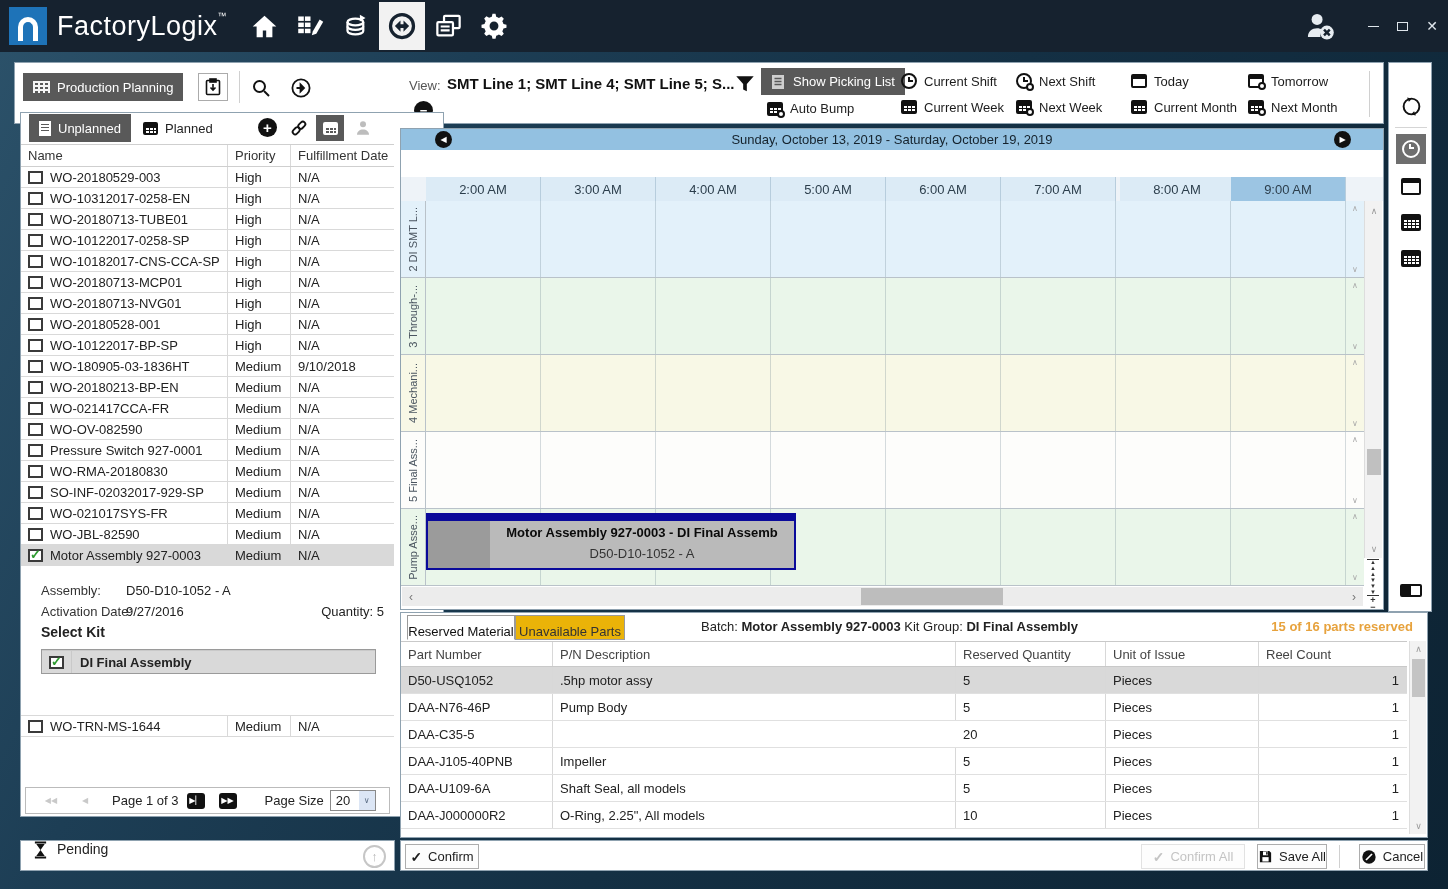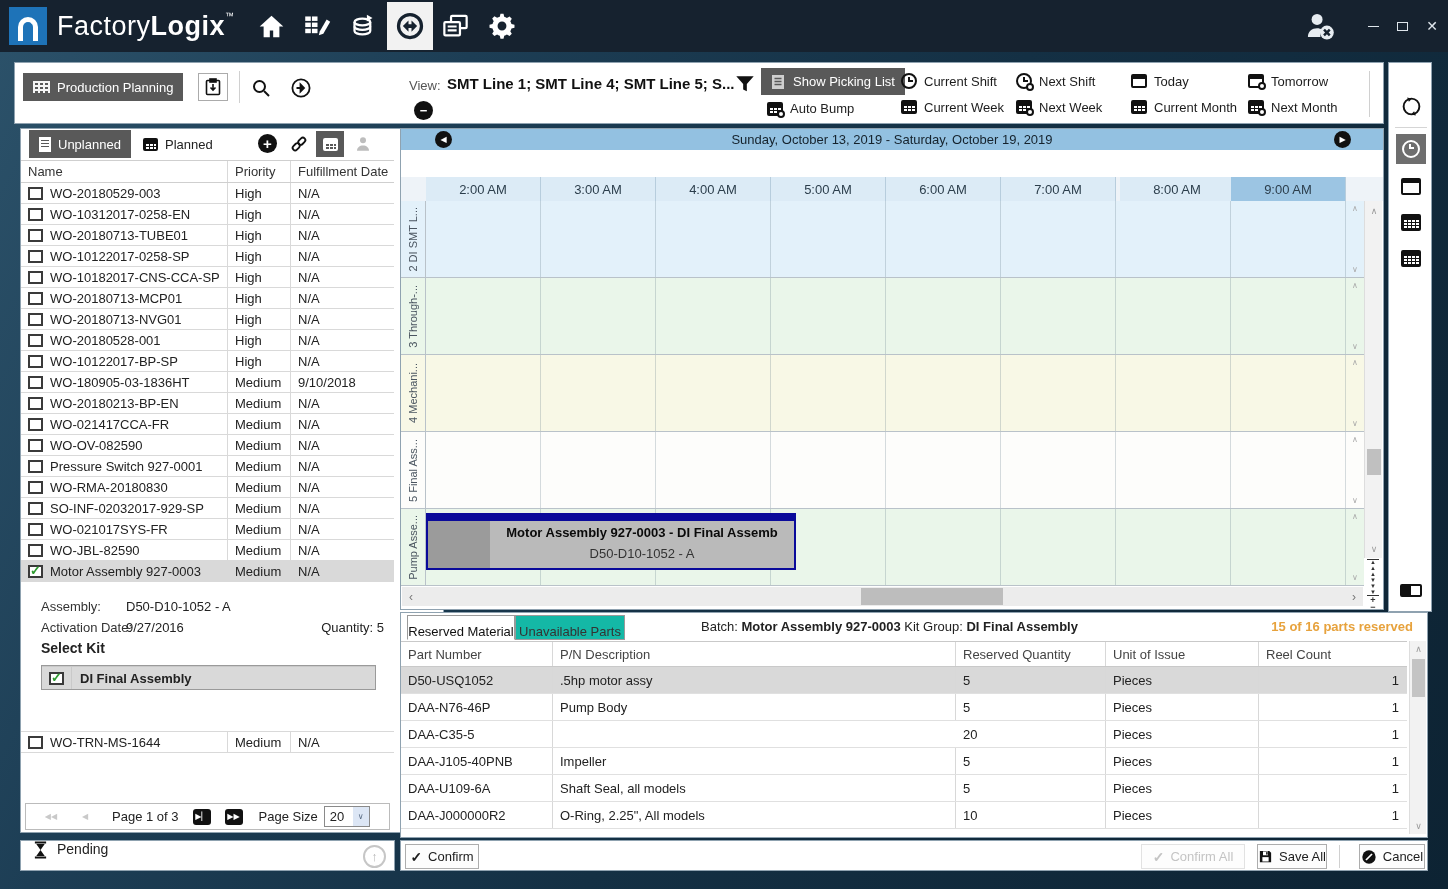--- a/index.html
+++ b/index.html
@@ -9,21 +9,21 @@
   .card{position:absolute;background:#fff;border:1px solid #8fa2b0}
   .abs{position:absolute}
   .flex{display:flex;align-items:center}
   svg{display:block;flex:none}
 
   
   #titlebar{position:absolute;left:0;top:0;width:1448px;height:52px;background:var(--titlebar);display:flex;align-items:center}
   .logo-sq{width:38px;height:38px;background:var(--logo_blue);margin:0 10px 0 9px;display:flex;align-items:center;justify-content:center}
   .logo-n{width:20px;height:24px;border:5px solid #fff;border-bottom:none;border-radius:10px 10px 0 0;margin-top:6px}
   .brand{color:#fff;font-size:27px;letter-spacing:.5px}
-  .brand .lt{font-weight:300}.brand .bd{font-weight:bold}
+  .brand .lt{font-weight:300}.brand .bd{font-weight:normal}
   .brand .tm{font-size:9px;vertical-align:top}
   .navico{width:46px;height:48px;display:flex;align-items:center;justify-content:center;cursor:pointer}
   .navico.active{background:#f2f2f2}
   #win-ctrls{position:absolute;right:10px;top:0;height:52px;display:flex;align-items:center;gap:18px;color:#dfe6ec}
   .wc-min{width:11px;height:1px;background:#dfe6ec}
   .wc-max{width:11px;height:9px;border:1.5px solid #dfe6ec}
   .wc-close{font-size:14px;line-height:1}
 
   
   #toolbar{left:14px;top:62px;width:1370px;height:62px}
@@ -48,21 +48,21 @@
 
   
   #sidebar{left:1388px;top:62px;width:44px;height:550px}
   .sb-item{position:absolute;left:7px;width:30px;height:30px;display:flex;align-items:center;justify-content:center;cursor:pointer}
   .sb-item.active{background:#6e6e6e}
   .i-clock.w{border-color:#fff}.i-clock.w::before,.i-clock.w::after{background:#fff}
   .i-tl{width:22px;height:13px;border:2px solid #111;border-radius:2px;position:relative;background:#111}
   .i-tl::after{content:"";position:absolute;right:0;top:0;width:9px;height:9px;background:#fff}
 
   
-  #leftpanel{left:20px;top:128px;width:424px;height:705px}
+  #leftpanel{left:20px;top:112px;width:424px;height:705px}
   .ltab{height:28px}
   .ltab-inactive{display:flex;align-items:center;gap:7px;cursor:pointer;color:#222}
   .icon-doc{width:12px;height:15px;background:#fff;position:relative}
   .icon-doc::after{content:"";position:absolute;left:2px;top:3px;width:8px;height:9px;
     background:repeating-linear-gradient(to bottom,#595959 0 1px,transparent 1px 3px)}
   .pcirc{width:19px;height:19px;border-radius:50%;background:#111;color:#fff;font-size:15px;font-weight:bold;display:flex;align-items:center;justify-content:center;cursor:pointer;line-height:0}
   .wo-head{position:absolute;left:0;top:31px;width:373px;height:23px;border-top:1px solid #cfcfcf;border-bottom:1px solid #cfcfcf;color:#333}
   .cell{position:absolute;top:0;height:100%;display:flex;align-items:center;padding-left:7px;overflow:hidden;white-space:nowrap}
   .w1{left:0;width:207px;border-right:1px solid #d9d9d9}
   .w2{left:207px;width:63px;border-right:1px solid #d9d9d9}
@@ -118,21 +118,21 @@
   .mb.barT{border-top:1px solid #333}.mb.barB{border-bottom:1px solid #333}
   .mb.big{font-size:9px;line-height:6px;font-weight:bold}
   #hscroll{position:absolute;left:1px;top:458px;width:961px;height:19px;background:#ececec;display:flex;align-items:center}
   #hthumb{position:absolute;left:459px;top:1px;width:142px;height:17px;background:#bdbdbd;cursor:pointer}
   .harr{width:18px;text-align:center;color:#777;font-size:12px;cursor:pointer}
 
   
   #bottompanel{left:400px;top:612px;width:1028px;height:226px}
   .btab{position:absolute;top:2px;height:25px;display:flex;align-items:flex-end;justify-content:center;cursor:pointer;border:1px solid #9a9a9a;color:#333}
   .btab.on{background:#fff;border-bottom:1px solid #fff;z-index:2;color:#111}
-  .btab.off{background:#14b8a6}
+  .btab.off{background:#eab308}
   #batchline{position:absolute;left:300px;top:6px;white-space:nowrap}
   #reserved-summary{position:absolute;right:14px;top:6px;font-weight:bold;color:var(--accent_orange)}
   #parts-head{position:absolute;left:0;top:28px;width:1006px;height:26px;border-top:1px solid #c9c9c9;border-bottom:1px solid #c9c9c9;color:#444}
   .c1{left:0;width:152px;border-right:1px solid #d8d8d8}
   .c2{left:152px;width:403px;border-right:1px solid #d8d8d8}
   .c3{left:555px;width:150px;border-right:1px solid #d8d8d8}
   .c4{left:705px;width:153px;border-right:1px solid #d8d8d8}
   .c5{left:858px;width:148px;justify-content:flex-start}
   .c5.val{justify-content:flex-end;padding-right:8px}
   #parts-rows{position:absolute;left:0;top:54px;width:1006px}
@@ -570,24 +570,24 @@
             <span class="wname">WO-TRN-MS-1644</span>
           </div>
     <div class="cell w2 wpri">Medium</div>
     <div class="cell w3 wdate">N/A</div>
   </div>
 </div>
 
     <div id="pager">
       <span class="pgbtn dis" style="margin-left:16px">◀◀</span>
       <span class="pgbtn dis" style="margin-left:16px">◀</span>
-      <span style="margin:0 14px 0 18px">Page 1 of 3</span>
+      <span style="margin:0 8px 0 18px">Page 1 of 3</span>
       <span class="pgbtn on">▶▏</span>
       <span class="pgbtn on" style="margin-left:14px">▶▶</span>
-      <span style="margin-left:16px">Page Size</span>
+      <span style="margin-left:28px">Page Size</span>
       <div class="psel" style="margin-left:6px">
         <span class="v">20</span>
           <span class="dd">∨</span>
       </div>
     </div>
   </div>
 
   <div id="calendar" class="card">
     <div id="cal-datebar">
       <span>Sunday, October 13, 2019 - Saturday, October 19, 2019</span>

